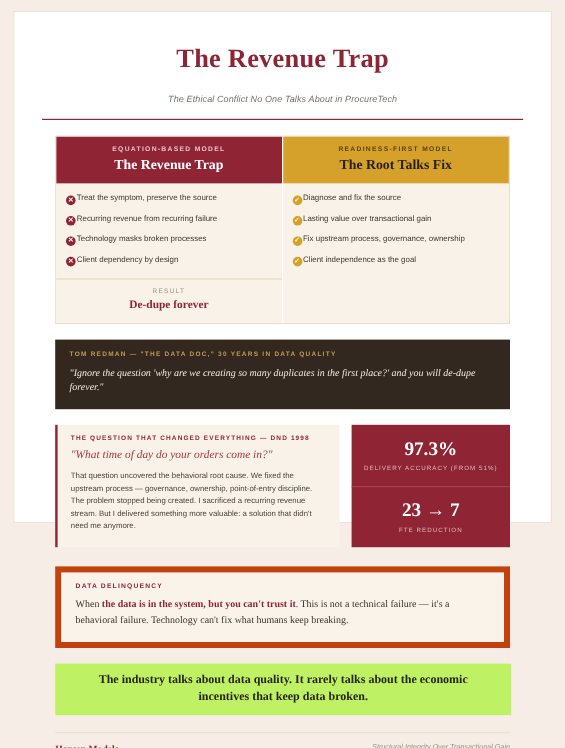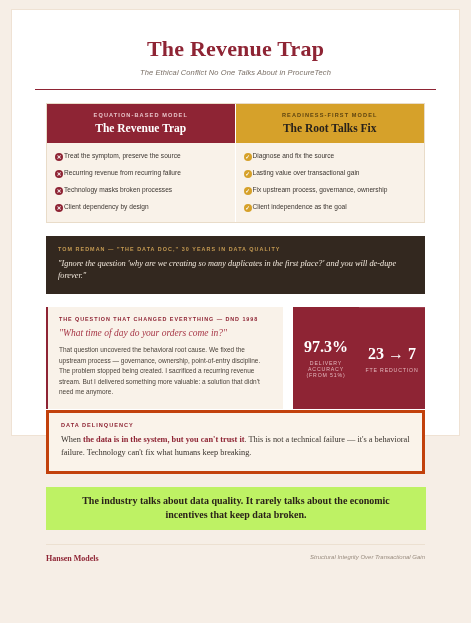--- a/index.html
+++ b/index.html
@@ -31,21 +31,21 @@
     font-size: 22px;
     color: #8e2434;
     letter-spacing: .2px;
   }
 
   .subtitle {
     font-family: "Liberation Sans", sans-serif;
     font-style: italic;
     font-size: 7.5px;
     color: #7a6f66;
-    margin-top: 6px;
+    margin-top: 16px;
     letter-spacing: .1px;
   }
 
   .rule {
     height: 1px;
     background: #8e2434;
     margin: 12px 23px 0 23px;
   }
 
   
@@ -185,21 +185,21 @@
     font-size: 9.5px;
     color: #a63646;
     margin-bottom: 7px;
   }
   .q-body {
     font-size: 6.5px;
     color: #4a423a;
     line-height: 1.62;
   }
 
-  .stats { width: 132px; display: flex; flex-direction: row; }
+  .stats { width: 132px; display: flex; flex-direction: column; }
   .stat {
     background: #8e2434;
     flex: 1;
     display: flex;
     flex-direction: column;
     align-items: center;
     justify-content: center;
     padding: 9px 4px;
   }
   .stat + .stat { border-top: 1px solid #a04050; }
@@ -212,23 +212,23 @@
   }
   .stat-label {
     font-size: 5.2px;
     letter-spacing: .85px;
     color: #e3b7bd;
     text-align: center;
   }
 
   
   .delinq {
-    margin: 1px 34px 0 34px;
+    margin: 16px 34px 0 34px;
     background: #faf3ea;
-    border: 3px solid #c2410c;
+    border: 5px solid #c2410c;
     padding: 9px 12px 11px 12px;
   }
   .d-kicker {
     font-size: 5.6px;
     font-weight: bold;
     letter-spacing: 1px;
     color: #8e2434;
     margin-bottom: 6px;
   }
   .d-body {
@@ -303,20 +303,24 @@
           <span class="bullet-text">Recurring revenue from recurring failure</span>
         </div>
         <div class="bullet">
           <span class="mark x">✕</span>
           <span class="bullet-text">Technology masks broken processes</span>
         </div>
         <div class="bullet">
           <span class="mark x">✕</span>
           <span class="bullet-text">Client dependency by design</span>
         </div>
+      </div>
+      <div class="result">
+        <div class="result-kicker">RESULT</div>
+        <div class="result-value">De-dupe forever</div>
       </div>
     </div>
 
     <div class="col right">
       <div class="col-head">
         <div class="col-kicker">READINESS-FIRST MODEL</div>
         <div class="col-title">The Root Talks Fix</div>
       </div>
       <div class="col-body">
         <div class="bullet">

